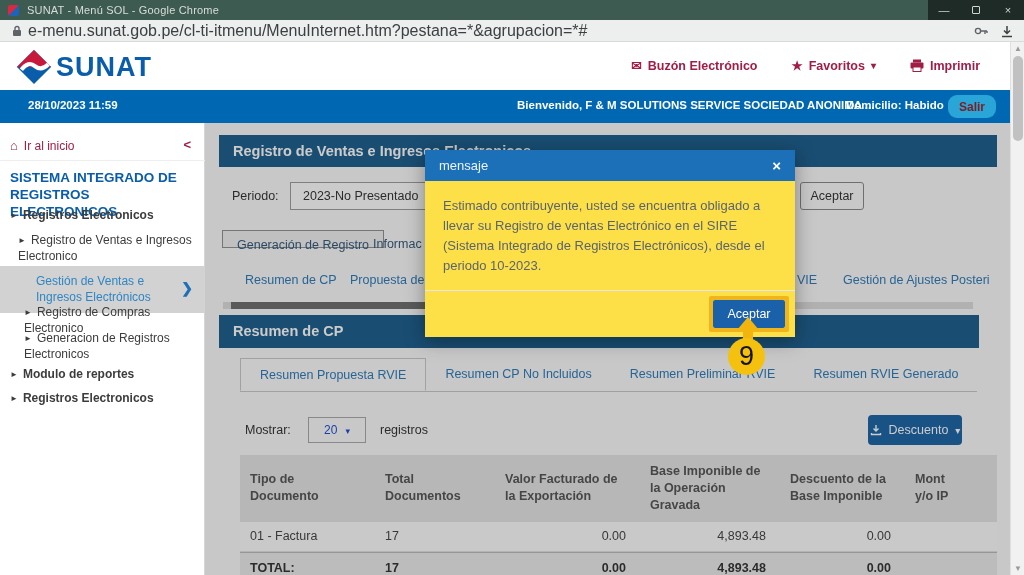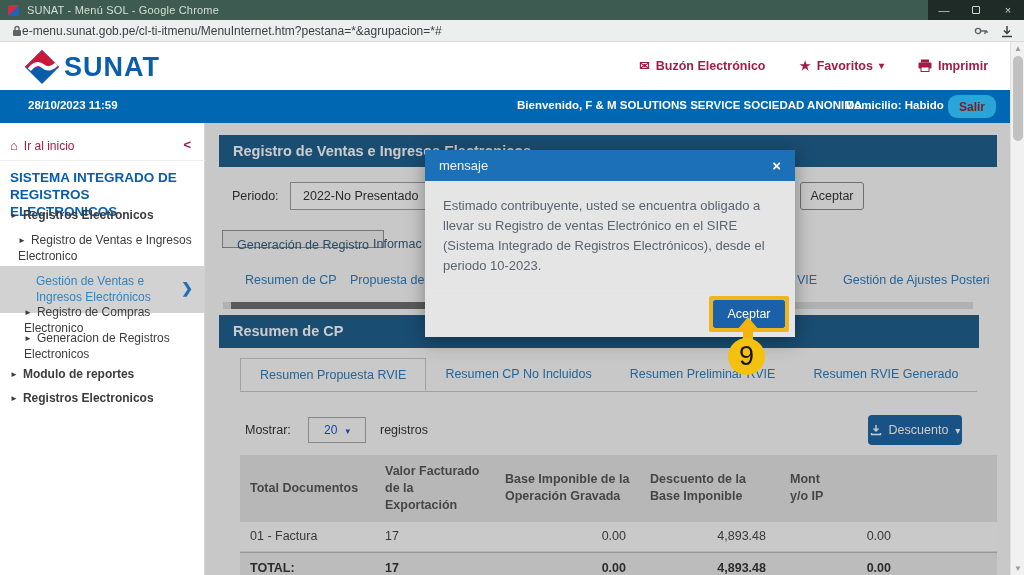--- a/index.html
+++ b/index.html
@@ -8,25 +8,25 @@
 
   
   .titlebar { position:absolute; left:0; top:0; width:1024px; height:20px; background:#3e5b51; display:flex; align-items:center; }
   .fav-diamond { width:11px; height:11px; margin-left:8px; background:linear-gradient(135deg,#d8293f 48%,#1d63b8 52%); transform:rotate(0deg); border-radius:2px; }
   .win-title { color:#d7ded9; font-size:11px; margin-left:8px; letter-spacing:.2px; }
   .win-btns { position:absolute; right:0; top:0; height:20px; width:96px; background:#1e2b26; display:flex; }
   .win-btn { flex:1; color:#cfd6d2; font-size:11px; display:flex; align-items:center; justify-content:center; cursor:default; }
   .maxbox { width:8px; height:8px; border:1px solid #cfd6d2; border-radius:1px; }
 
   .urlbar { position:absolute; left:0; top:20px; width:1024px; height:22px; background:#edefee; border-bottom:1px solid #d9dbda; display:flex; align-items:center; }
-  .url-text { font-size:12px; color:#3c4043; }
+  .url-text { font-size:16px; color:#3c4043; margin-left:6px; }
   .url-icons { position:absolute; right:10px; top:0; height:22px; display:flex; align-items:center; gap:12px; }
 
   
-  .site-header { position:absolute; left:8px; top:42px; width:1010px; height:48px; background:#ffffff; }
+  .site-header { position:absolute; left:0; top:42px; width:1010px; height:48px; background:#ffffff; }
   .logo { position:absolute; left:16px; top:7px; display:flex; align-items:center; }
   .logo-text { font-size:27px; font-weight:bold; color:#0a5dab; letter-spacing:1px; margin-left:4px; }
   .hdr-links { position:absolute; right:30px; top:16px; display:flex; gap:34px; align-items:center; }
   .hdr-link { color:#a01d46; font-size:12.5px; font-weight:bold; display:flex; align-items:center; gap:6px; cursor:pointer; white-space:nowrap; }
   .caret { font-size:10px; }
 
   .welcome-bar { position:absolute; left:0; top:90px; width:1024px; height:33px; background:#0067b2; color:#fff; }
   .wb-date { position:absolute; left:28px; top:9px; font-size:11.5px; font-weight:bold; }
   .wb-welcome { position:absolute; left:517px; top:9px; font-size:11.5px; font-weight:bold; white-space:nowrap; }
   .wb-dom { position:absolute; left:846px; top:9px; font-size:11.5px; font-weight:bold; }
@@ -78,21 +78,21 @@
   .pre { white-space:pre-line; }
 
   .overlay { position:absolute; left:0; top:0; width:805px; height:452px; background:rgba(20,20,20,0.22); z-index:40; }
 
   
   .vscroll { position:absolute; left:1010px; top:42px; width:14px; height:533px; background:#f1f1f1; border-left:1px solid #e0e0e0; z-index:45; }
   .vthumb { position:absolute; left:2px; top:14px; width:10px; height:85px; background:#c1c1c1; border-radius:5px; cursor:pointer; }
   .vscroll .sarr { position:absolute; left:0; width:14px; text-align:center; color:#9a9a9a; font-size:8px; cursor:pointer; }
 
   
-  .modal { position:absolute; left:425px; top:150px; width:370px; z-index:60; background:#e5e5e5; box-shadow:0 4px 18px rgba(0,0,0,0.35); }
+  .modal { position:absolute; left:425px; top:150px; width:370px; z-index:60; background:#fde047; box-shadow:0 4px 18px rgba(0,0,0,0.35); }
   .modal-head { height:31px; background:#1c70b8; color:#eef4fb; font-size:13px; display:flex; align-items:center; padding:0 14px; }
   .modal-close { margin-left:auto; color:#fff; font-size:15px; font-weight:bold; cursor:pointer; }
   .modal-body { padding:15px 18px 13px 18px; font-size:13px; color:#5a6470; line-height:1.55; border-bottom:1px solid #e7e7e7; }
   .modal-foot { height:46px; display:flex; align-items:center; justify-content:flex-end; padding-right:6px; }
   .hl-wrap { border:4px solid #f0b41c; border-radius:2px; }
   .btn-modal-aceptar { width:72px; height:28px; background:#1a61aa; color:#fff; border:none; border-radius:2px; font-size:12.5px; font-family:inherit; cursor:pointer; }
 
   
   .ann-arrow-head { position:absolute; left:737px; top:317px; width:0; height:0; border-left:11px solid transparent; border-right:11px solid transparent; border-bottom:13px solid #f2b50d; z-index:70; }
   .ann-arrow-shaft { position:absolute; left:743px; top:329px; width:10px; height:13px; background:#f2b50d; z-index:70; }
@@ -185,21 +185,21 @@
     <div class="sb-item" style="top:182px; padding-left:24px; padding-right:8px;"><span class="arr">►</span><span class="lbl">Registro de Compras Electronico</span></div>
     <div class="sb-item" style="top:208px; padding-left:24px; padding-right:8px;"><span class="arr">►</span><span class="lbl">Generacion de Registros Electronicos</span></div>
     <div class="sb-item sb-bold" style="top:244px; padding-left:10px;"><span class="arr">►</span><span class="lbl">Modulo de reportes</span></div>
     <div class="sb-item sb-bold" style="top:268px; padding-left:10px;"><span class="arr">►</span><span class="lbl">Registros Electronicos</span></div>
   </div>
 
   <div class="main">
     <div class="page-titlebar">Registro de Ventas e Ingresos Electronicos</div>
 
     <span class="periodo-label">Periodo:</span>
-    <div class="periodo-select">2022-No Presentado</div>
+    <div class="periodo-select">2023-No Presentado</div>
     <button class="btn-aceptar-page">Aceptar</button>
 
     <div class="tab1">Generación de Registro</div>
     <div class="tab2">Informac</div>
 
     <span class="subtab" style="left:40px;">Resumen de CP</span>
     <span class="subtab" style="left:145px;">Propuesta del</span>
     <span class="subtab" style="left:592px;">VIE</span>
     <span class="subtab" style="left:638px;">Gestión de Ajustes Posteri</span>
 
@@ -224,20 +224,21 @@
       <svg width="12" height="12" viewBox="0 0 12 12">
         <path d="M6 1 V6.5 M3.5 4.5 L6 7 L8.5 4.5" stroke="#fff" stroke-width="1.4" fill="none"></path>
         <path d="M1.5 9 V10.5 H10.5 V9" stroke="#fff" stroke-width="1.4" fill="none"></path>
       </svg>
       <span>Descuento</span>
       <span class="caret">▾</span>
     </button>
 
     <div class="table">
       <div class="trow thead">
+        <div>Tipo de Documento</div>
         <div>Total Documentos</div>
         <div>Valor Facturado de la Exportación</div>
         <div>Base Imponible de la Operación Gravada</div>
         <div>Descuento de la Base Imponible</div>
         <div class="pre">Mont
 y/o IP</div>
       </div>
       <div class="trow tbody">
         <div>01 - Factura</div>
         <div>17</div>

